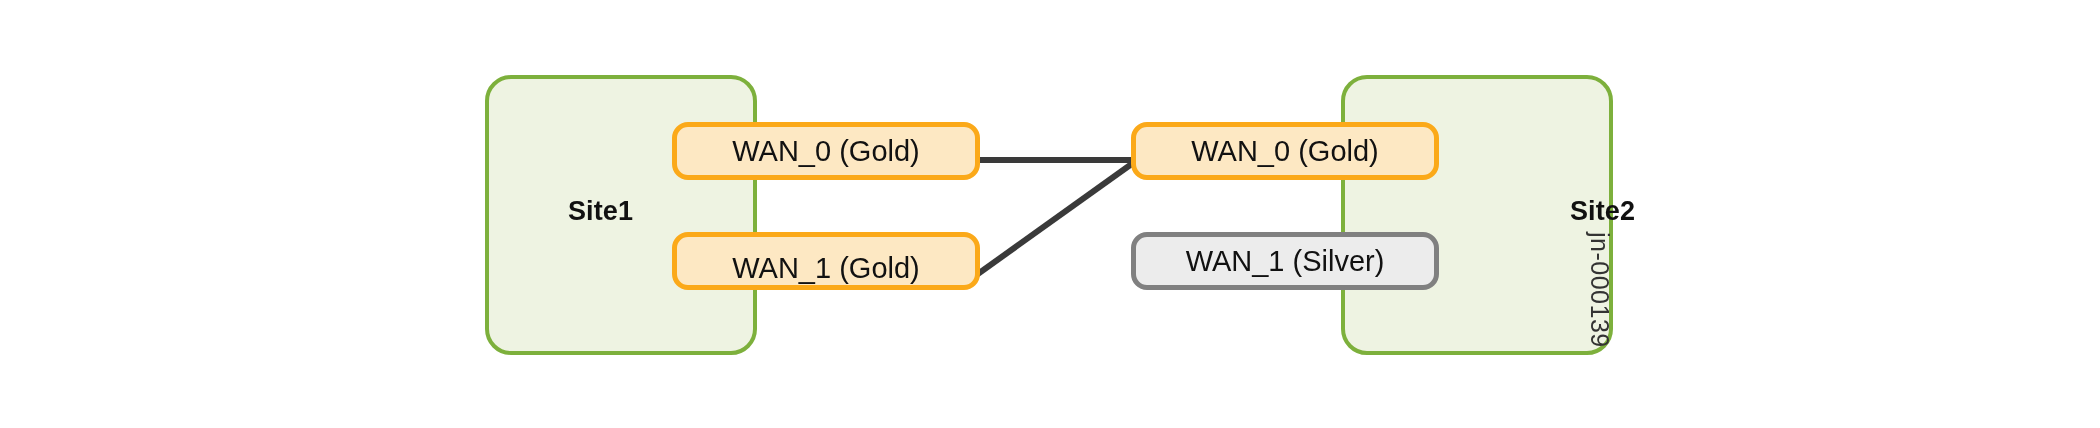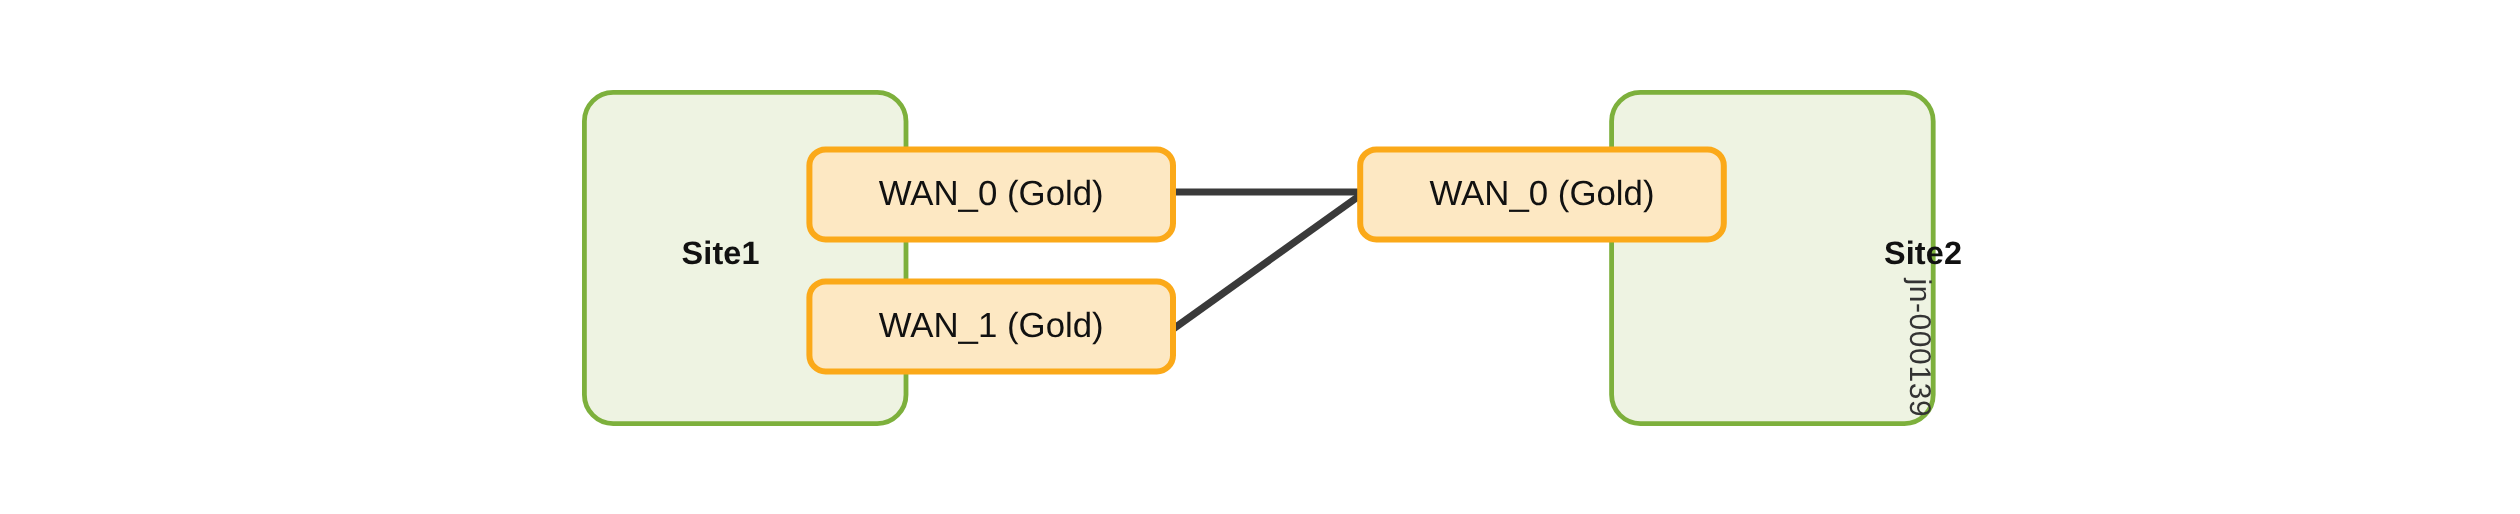--- a/index.html
+++ b/index.html
@@ -71,41 +71,41 @@
   #site2-label {
     left: 1570px;
     top: 196px;
   }
 
   
   .wan-node {
     position: absolute;
     box-sizing: border-box;
     width: 308px;
-    height: 80px;
+    height: 58px;
     border-radius: 16px;
     display: flex;
     align-items: center;
     justify-content: center;
     font-size: 29px;
     color: #111111;
     white-space: nowrap;
     z-index: 10;
   }
   .wan-node.gold {
     border: 5px solid #fba919;
     background: #fde8c3;
   }
   .wan-node.silver {
     border: 5px solid #808080;
     background: #ececec;
   }
 
   #site1-wan0 { left: 672px;  top: 122px; }
-  #site1-wan1 { left: 672px;  top: 232px; }
+  #site1-wan1 { left: 672px;  top: 232px; align-items: flex-end; }
   #site2-wan0 { left: 1131px; top: 122px; }
   #site2-wan1 { left: 1131px; top: 232px; }
 
   
   #watermark {
     position: absolute;
     left: 1614px;
     top: 232px;
     font-size: 25px;
     color: #333333;
@@ -135,20 +135,23 @@
   </div>
 
   <div class="wan-node gold" id="site1-wan1">
     <span>WAN_1 (Gold)</span>
   </div>
 
   <div class="wan-node gold" id="site2-wan0">
     <span>WAN_0 (Gold)</span>
   </div>
 
+  <div class="wan-node silver" id="site2-wan1">
+    <span>WAN_1 (Silver)</span>
+  </div>
 
   <div class="site-label" id="site1-label">Site1</div>
 
   <div class="site-label" id="site2-label">Site2</div>
 
   <div id="watermark">jn-000139</div>
 
 </div>
 
 </body></html>

